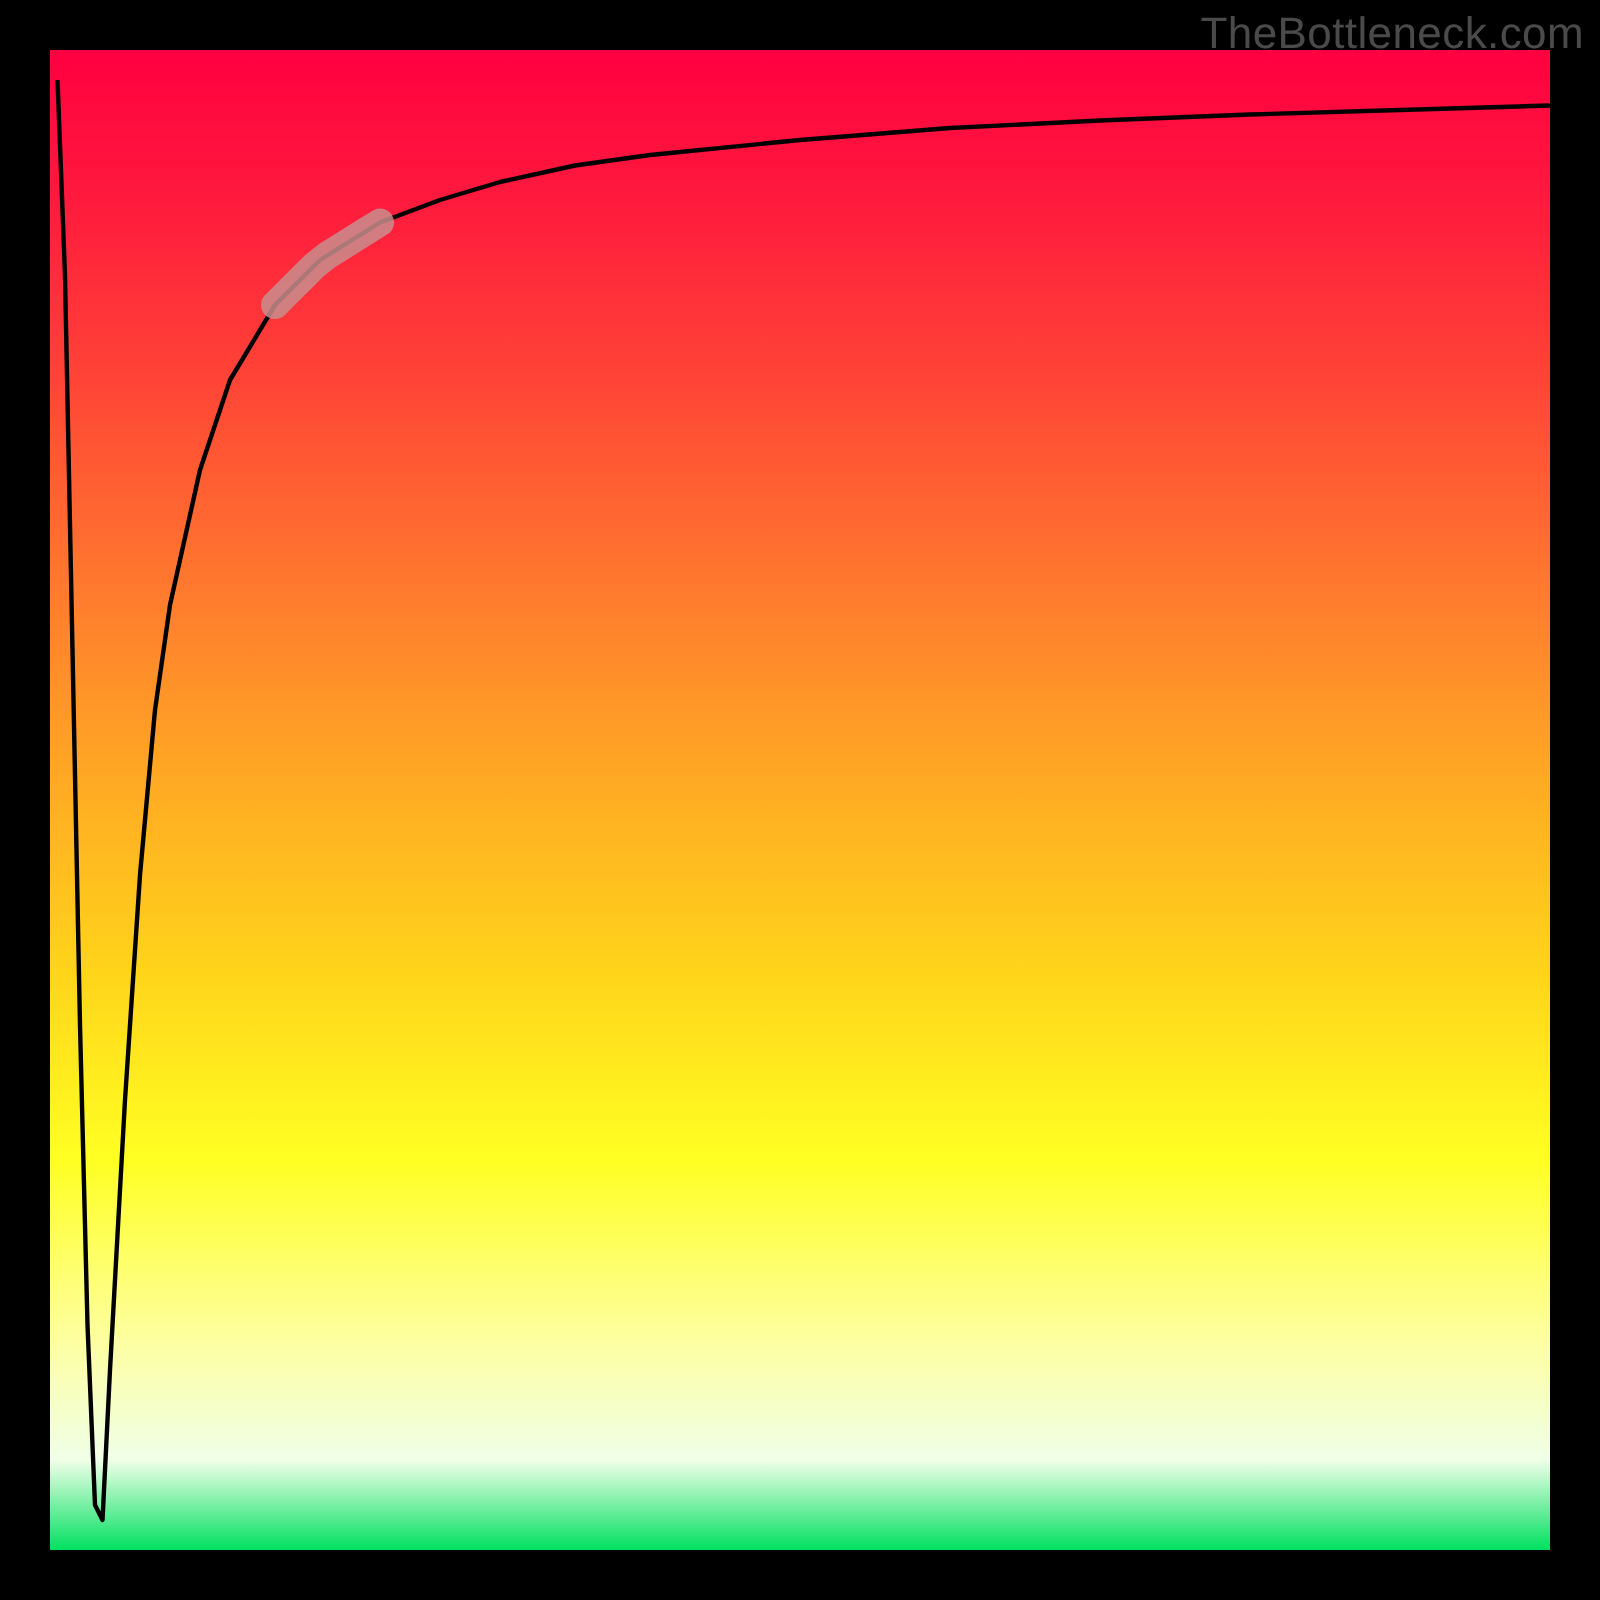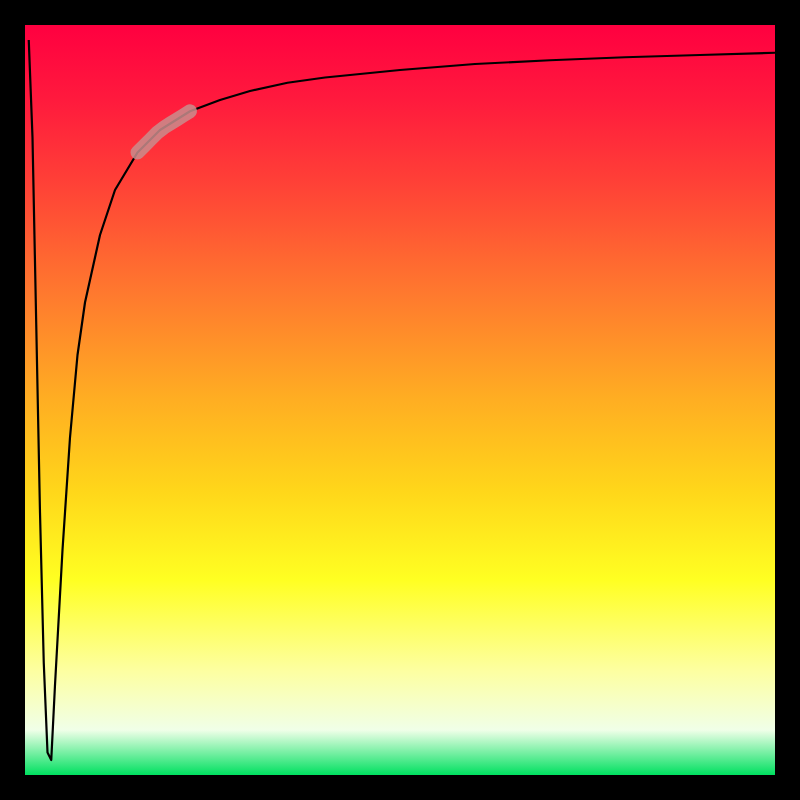--- a/index.html
+++ b/index.html
@@ -56,13 +56,14 @@
 </head>
 <body>
 
 <div id="container">
   <div id="plot-area">
     <svg id="curve-svg" viewBox="0 0 750 750" preserveAspectRatio="none">
       <path id="curve-path" fill="none" stroke="#000" stroke-width="2.2" stroke-linejoin="round" d="M3.75 15.00 L7.50 112.50 L11.25 300.00 L15.00 487.50 L18.75 637.50 L22.50 727.50 L26.25 735.00 L30.00 660.00 L37.50 525.00 L45.00 412.50 L52.50 330.00 L60.00 277.50 L75.00 210.00 L90.00 165.00 L112.50 127.50 L135.00 105.00 L165.00 86.25 L195.00 75.00 L225.00 66.00 L262.50 57.75 L300.00 52.50 L375.00 45.00 L450.00 39.00 L525.00 35.25 L600.00 32.25 L675.00 30.00 L750.00 27.75"></path>
       <path id="highlight-path" fill="none" stroke-linecap="round" d="M112.50 127.50 L119.06 120.94 L125.63 114.38 L132.19 107.81 L138.75 102.66 L145.31 98.55 L151.88 94.45 L158.44 90.35 L165.00 86.25" stroke="#c98d8d" stroke-opacity="0.85" stroke-width="14"></path>
     </svg>
   </div>
+  <div id="watermark">TheBottleneck.com</div>
 </div>
 
 </body></html>

